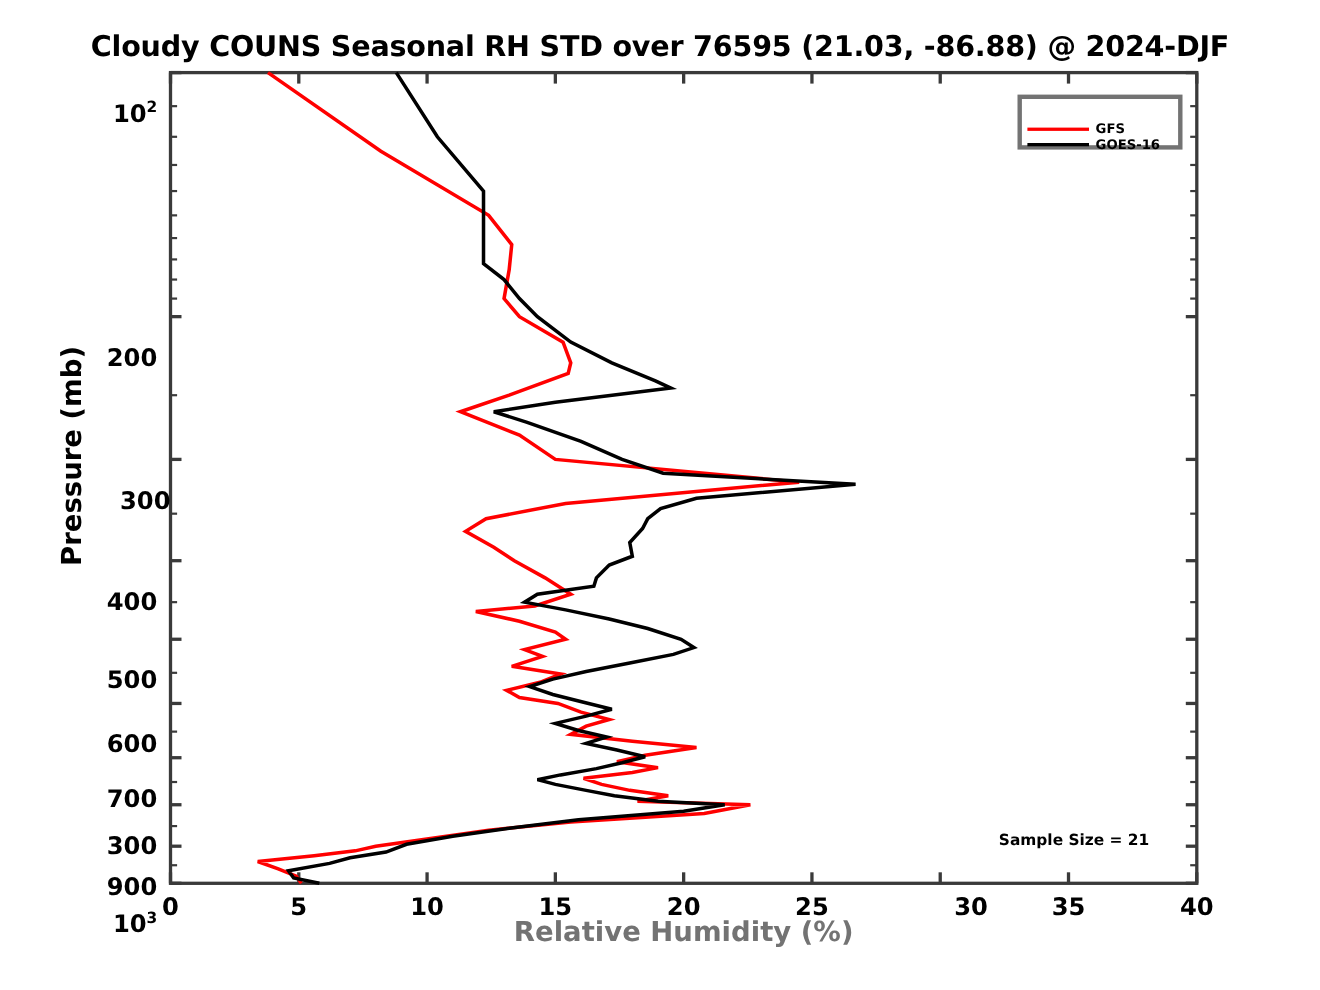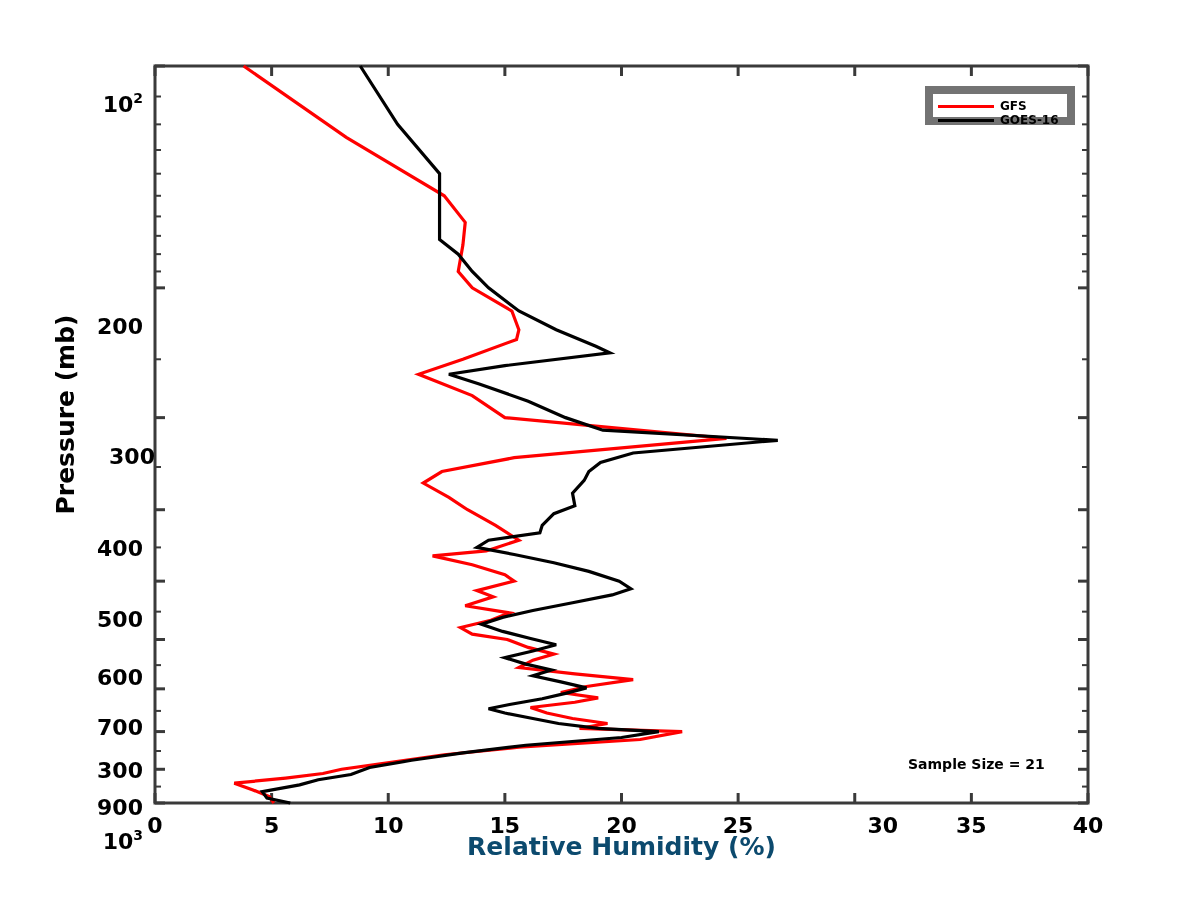--- a/index.html
+++ b/index.html
@@ -40,21 +40,21 @@
     font-family: "DejaVu Sans", "Liberation Sans", sans-serif;
   }
   .axis-label-x {
     position: absolute;
     left: 155px;
     top: 832px;
     width: 933px;
     text-align: center;
     font-size: 25px;
     font-weight: bold;
-    color: #0c4a6e;
+    color: #737373;
   }
   .axis-label-y {
     position: absolute;
     left: -150px;
     top: 400px;
     width: 430px;
     text-align: center;
     font-size: 25px;
     font-weight: bold;
     color: #000000;
@@ -80,25 +80,25 @@
   .tick-label sup {
     font-size: 14px;
     vertical-align: super;
     line-height: 0;
   }
   .legend-box {
     position: absolute;
     left: 925px;
     top: 86px;
     width: 150px;
-    height: 39px;
-    border: 8px solid #737373;
+    height: 50px;
+    border: 4px solid #737373;
     background: #ffffff;
     box-sizing: border-box;
-    padding: 5px 5px;
+    padding: 20px 5px;
   }
   .legend-row {
     display: flex;
     align-items: center;
     height: 14px;
   }
   .legend-swatch {
     width: 56px;
     height: 0;
     border-top-width: 3px;
@@ -207,20 +207,21 @@
       </g>
     <g id="series-layer">
         <clipPath id="plotclip">
           <rect x="155" y="64" width="933" height="741"></rect>
         </clipPath>
         <polyline points="243.63,66.00 346.26,137.42 444.23,195.78 465.22,222.38 462.89,245.12 458.23,271.44 472.22,287.86 511.87,311.01 518.87,329.80 516.54,339.48 462.89,359.28 418.57,374.29 472.22,395.56 504.88,417.64 726.46,438.30 514.20,457.70 441.90,471.52 423.24,483.03 448.89,497.48 467.56,509.72 495.55,525.33 518.87,540.22 486.21,550.95 432.57,555.84 472.22,564.72 504.88,574.67 514.20,581.14 476.89,590.60 493.21,596.76 465.22,605.77 509.54,612.81 490.88,620.26 460.56,627.54 472.22,634.12 507.21,639.50 528.20,647.40 553.86,654.10 532.87,660.15 518.87,667.57 574.85,673.86 633.16,679.56 586.51,686.54 560.86,692.47 598.17,697.85 574.85,702.27 530.53,707.49 546.86,713.05 572.52,718.51 607.50,723.47 579.51,728.36 682.15,731.58 640.16,739.48 518.87,747.19 444.23,754.73 392.91,762.08 341.60,769.28 322.94,773.52 285.62,778.05 234.31,783.20 252.97,789.93 269.29,796.53 273.96,803.00" fill="none" stroke="#ff0000" stroke-width="3.2" stroke-linejoin="miter" stroke-linecap="butt" clip-path="url(#plotclip)"></polyline>
         <polyline points="360.26,66.00 397.58,124.36 439.56,173.70 439.56,195.78 439.56,216.44 439.56,239.58 458.23,254.14 472.22,271.44 488.55,287.86 518.87,311.01 556.19,329.80 595.84,346.22 609.84,352.82 504.88,365.62 448.89,374.29 479.22,383.92 528.20,401.22 565.52,417.64 602.84,430.19 777.78,440.29 633.16,452.96 600.51,462.37 588.85,471.52 584.18,480.41 572.52,493.30 574.85,505.69 553.86,513.69 542.20,525.33 539.86,532.87 488.55,540.22 476.89,547.42 514.20,554.45 553.86,562.70 588.85,571.39 619.17,581.14 630.83,588.73 612.17,594.92 572.52,602.80 532.87,610.48 502.54,617.41 481.55,624.20 502.54,631.39 530.53,638.43 556.19,644.79 532.87,651.02 504.88,657.64 525.87,664.13 551.52,670.00 532.87,675.77 560.86,681.90 586.51,687.92 565.52,693.38 542.20,698.74 509.54,704.45 488.55,708.78 504.88,713.05 532.87,718.51 558.52,723.47 598.17,728.36 658.82,731.58 621.50,737.52 525.87,745.28 462.89,752.86 411.58,760.26 369.59,767.49 350.93,774.57 318.27,779.77 299.62,784.89 262.29,791.60 266.96,798.16 290.28,803.00" fill="none" stroke="#000000" stroke-width="3.2" stroke-linejoin="miter" stroke-linecap="butt" clip-path="url(#plotclip)"></polyline>
       </g>
   </svg>
 
+  <div class="chart-title">Cloudy COUNS Seasonal RH STD over 76595 (21.03, -86.88) @ 2024-DJF</div>
 
   <div class="axis-label-x">Relative Humidity (%)</div>
   <div class="axis-label-y">Pressure (mb)</div>
 
   <div id="ytick-labels">
       <div class="tick-label ytick" style="left: 40px; width: 103px; top: 66px;">10<sup>2</sup></div>
       <div class="tick-label ytick" style="left: 40px; width: 103px; top: 287.859px;">200</div>
       <div class="tick-label ytick" style="left: 52px; width: 103px; top: 417.638px;">300</div>
       <div class="tick-label ytick" style="left: 40px; width: 103px; top: 509.718px;">400</div>
       <div class="tick-label ytick" style="left: 40px; width: 103px; top: 581.141px;">500</div>

